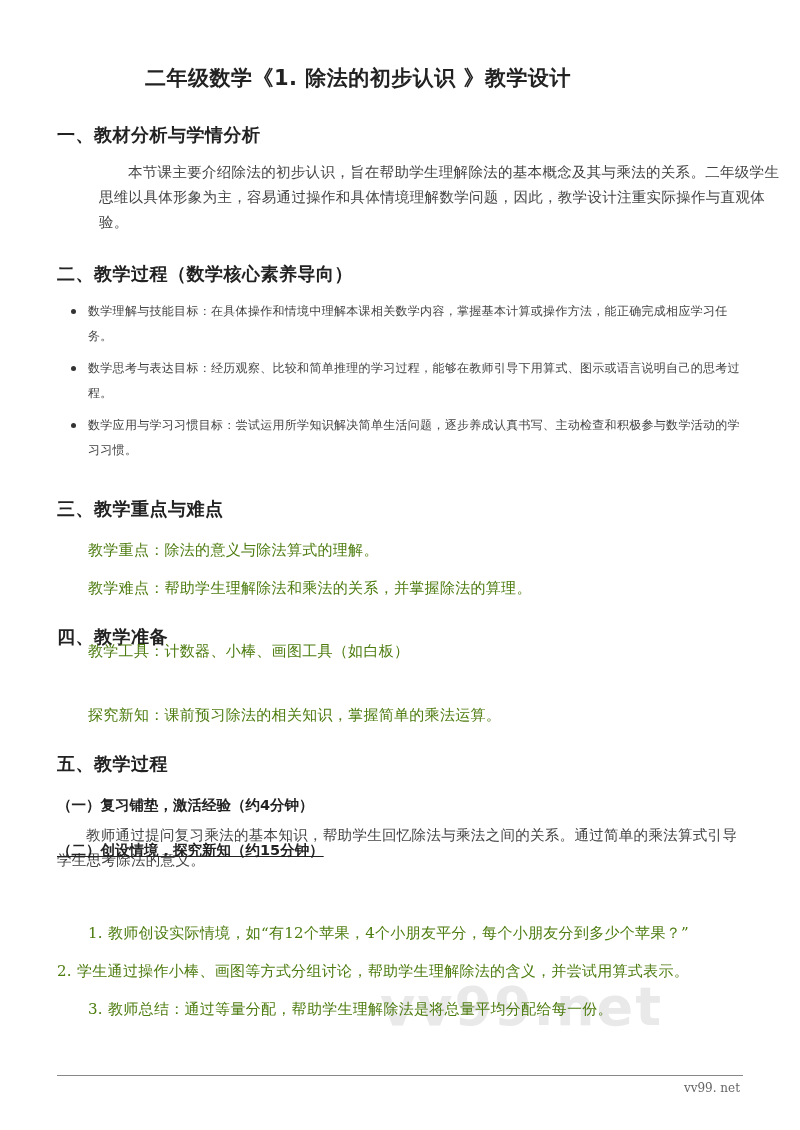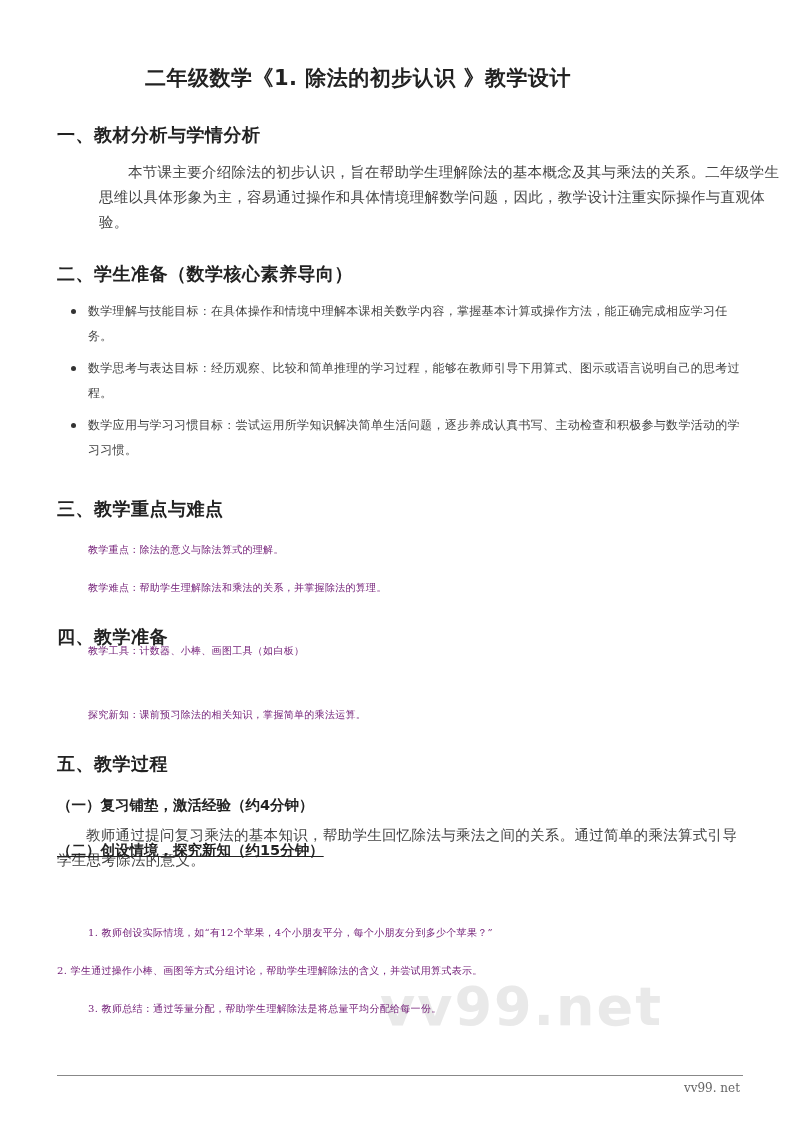--- a/index.html
+++ b/index.html
@@ -56,23 +56,23 @@
       width: 686px;
       font-size: 14.5px;
       line-height: 25px;
       color: #444444;
       text-indent: 29px;
       letter-spacing: 0.3px;
     }
     .plain {
       position: absolute;
       left: 88px;
-      font-size: 10px;
+      font-size: 15px;
       line-height: 20px;
-      color: #701a75;
+      color: #4d7c0f;
       letter-spacing: 0.3px;
       white-space: nowrap;
     }
     .bullet-item {
       position: absolute;
       left: 67px;
       width: 676px;
       font-size: 12px;
       line-height: 25px;
       color: #444444;
@@ -125,21 +125,21 @@
 
   <div class="watermark">vv99.net</div>
 
   <div class="content-layer">
 
     <div class="title">二年级数学《1. 除法的初步认识 》教学设计</div>
 
     <div class="h1" style="top:123px;">一、教材分析与学情分析</div>
     <div class="para" style="top:160px;margin-left:42px;">本节课主要介绍除法的初步认识，旨在帮助学生理解除法的基本概念及其与乘法的关系。二年级学生思维以具体形象为主，容易通过操作和具体情境理解数学问题，因此，教学设计注重实际操作与直观体验。</div>
 
-    <div class="h1" style="top:262px;">二、学生准备（数学核心素养导向）</div>
+    <div class="h1" style="top:262px;">二、教学过程（数学核心素养导向）</div>
     <div class="bullet-item" style="top:299px;">
       <span class="bullet-dot"></span>
       <span>数学理解与技能目标：在具体操作和情境中理解本课相关数学内容，掌握基本计算或操作方法，能正确完成相应学习任务。</span>
     </div>
     <div class="bullet-item" style="top:356px;">
       <span class="bullet-dot"></span>
       <span>数学思考与表达目标：经历观察、比较和简单推理的学习过程，能够在教师引导下用算式、图示或语言说明自己的思考过程。</span>
     </div>
     <div class="bullet-item" style="top:413px;">
       <span class="bullet-dot"></span>

